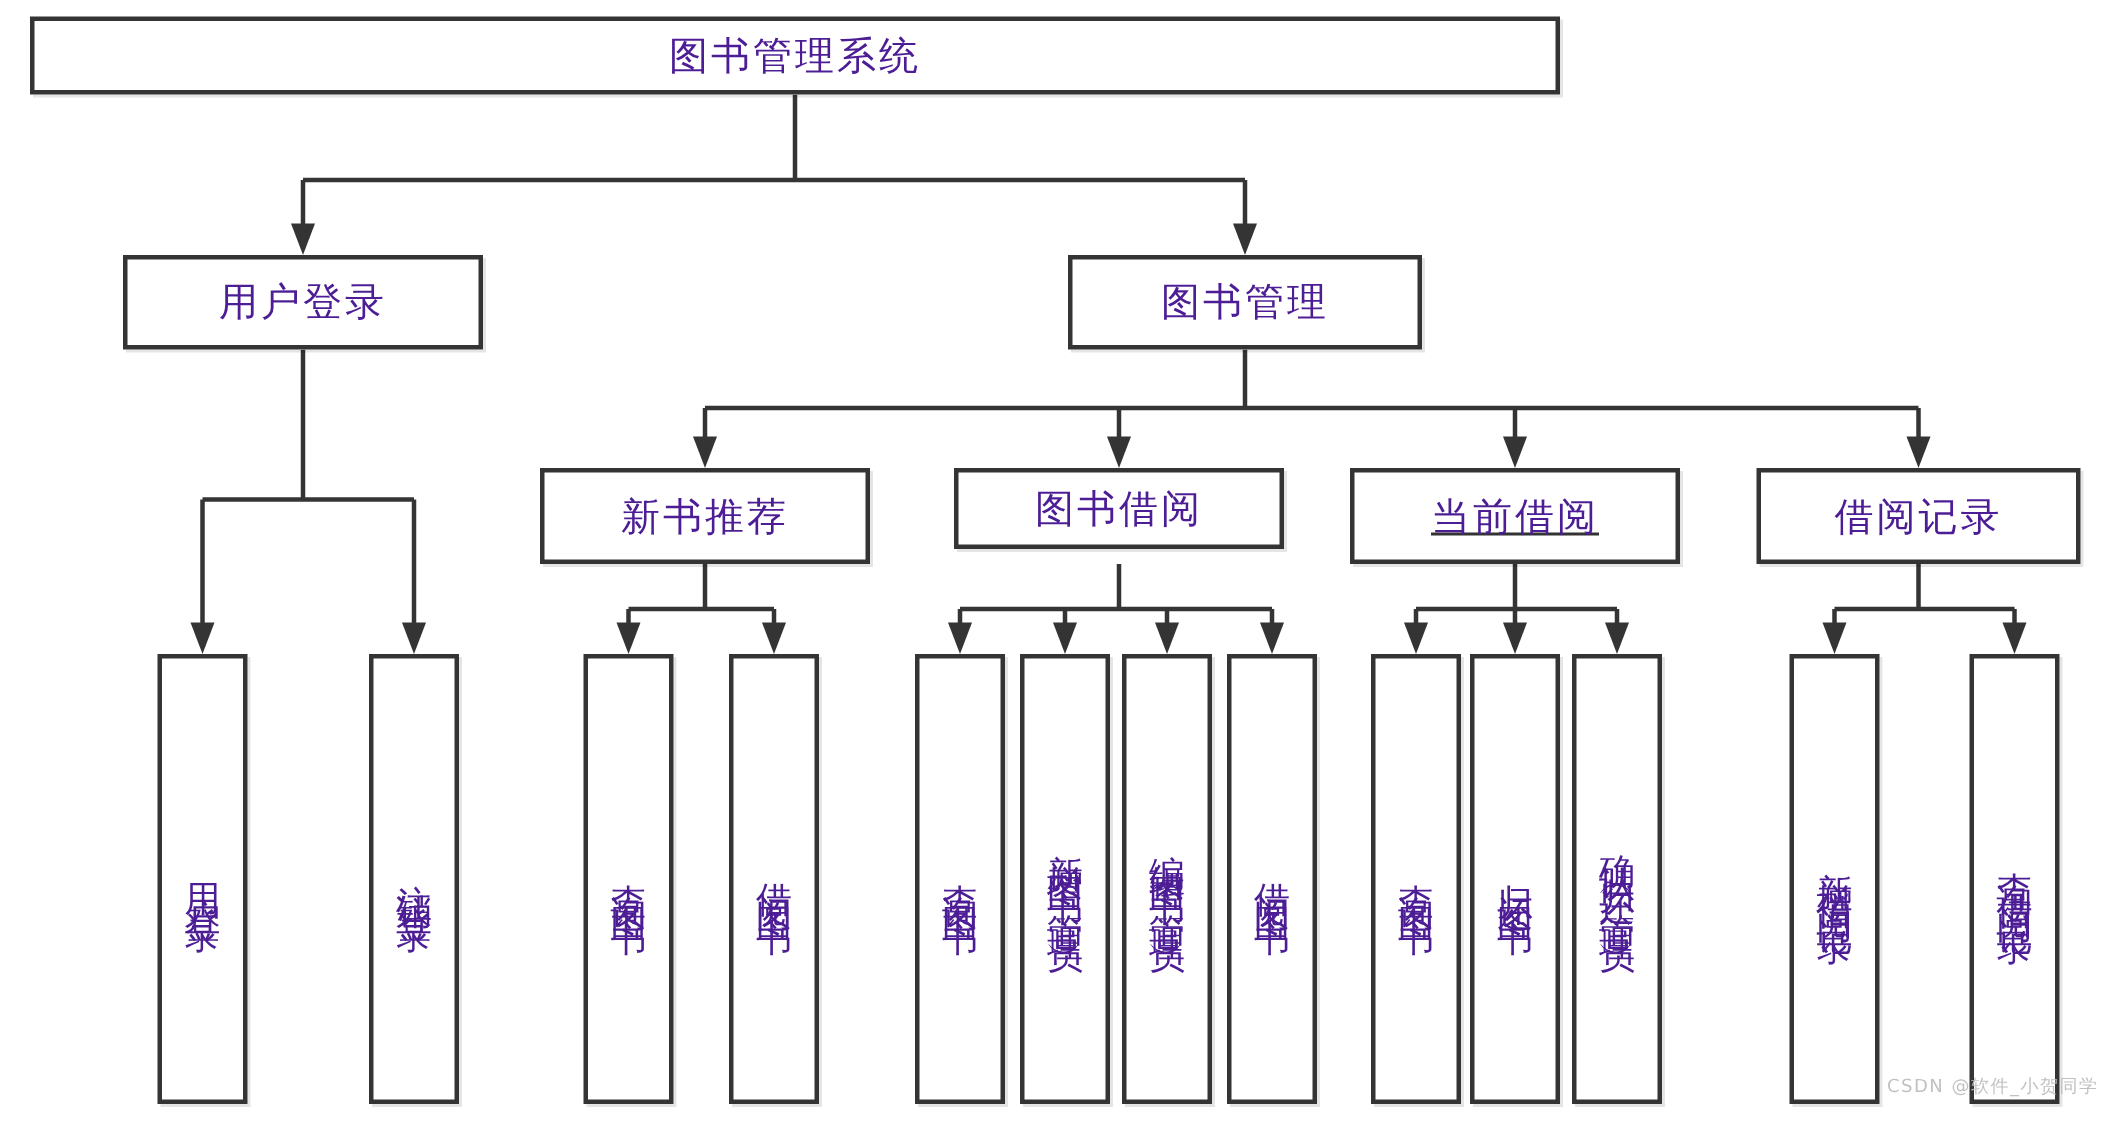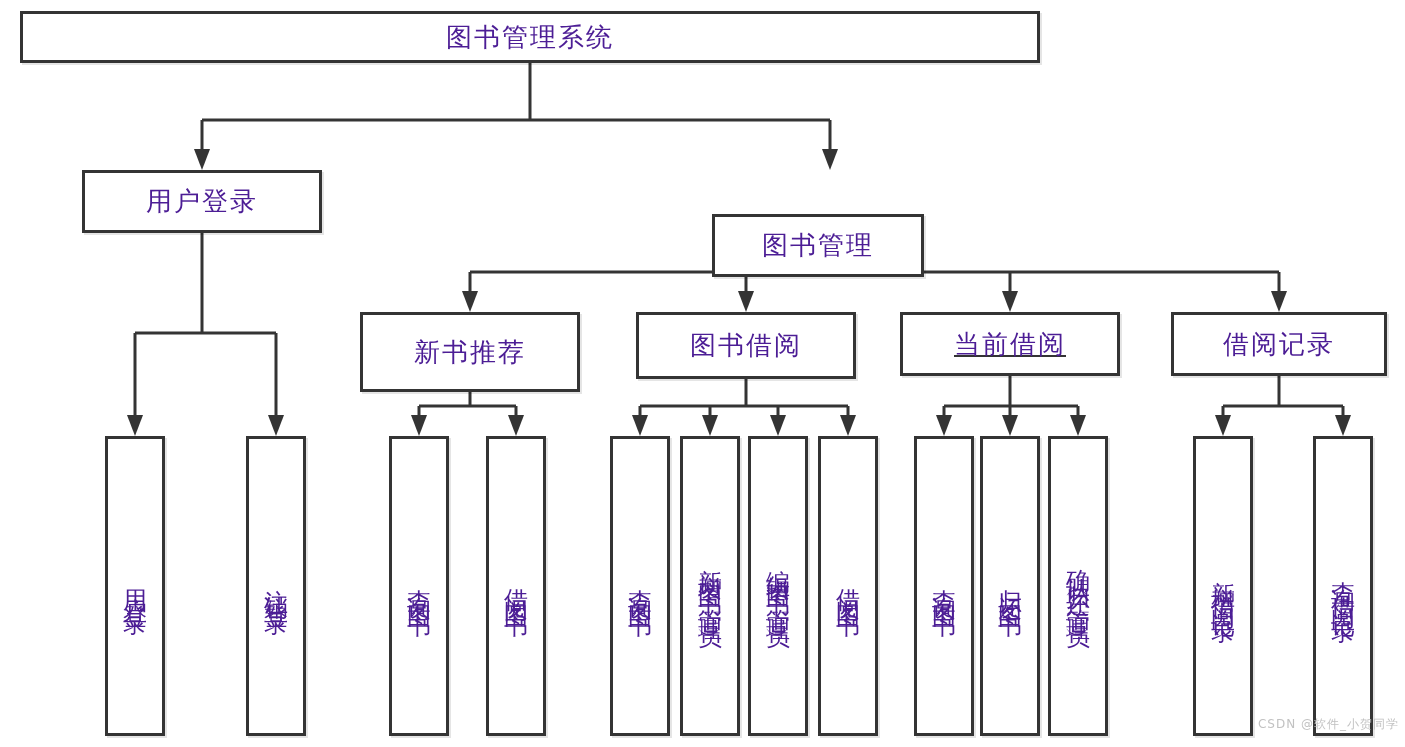--- a/index.html
+++ b/index.html
@@ -102,28 +102,28 @@
     </g>
   </svg>
 
   <div class="node" style="left:20px; top:11px; width:1020px; height:52px;">
     <span class="lbl">图书管理系统</span>
   </div>
 
   <div class="node" style="left:82px; top:170px; width:240px; height:63px;">
     <span class="lbl">用户登录</span>
   </div>
-  <div class="node" style="left:712px; top:170px; width:212px; height:63px;margin-top:44px;">
+  <div class="node" style="left:712px; top:170px; width:236px; height:63px;">
     <span class="lbl">图书管理</span>
   </div>
 
-  <div class="node" style="left:360px; top:312px; width:220px; height:80px;">
+  <div class="node" style="left:360px; top:312px; width:220px; height:64px;">
     <span class="lbl">新书推荐</span>
   </div>
-  <div class="node" style="left:636px; top:312px; width:220px; height:67px;">
+  <div class="node" style="left:636px; top:312px; width:220px; height:54px;">
     <span class="lbl">图书借阅</span>
   </div>
   <div class="node" style="left:900px; top:312px; width:220px; height:64px;text-decoration:underline;">
     <span class="lbl">当前借阅</span>
   </div>
   <div class="node" style="left:1171px; top:312px; width:216px; height:64px;">
     <span class="lbl">借阅记录</span>
   </div>
 
   <div class="node leaf" style="left:105px; top:436px; width:60px; height:300px;">

